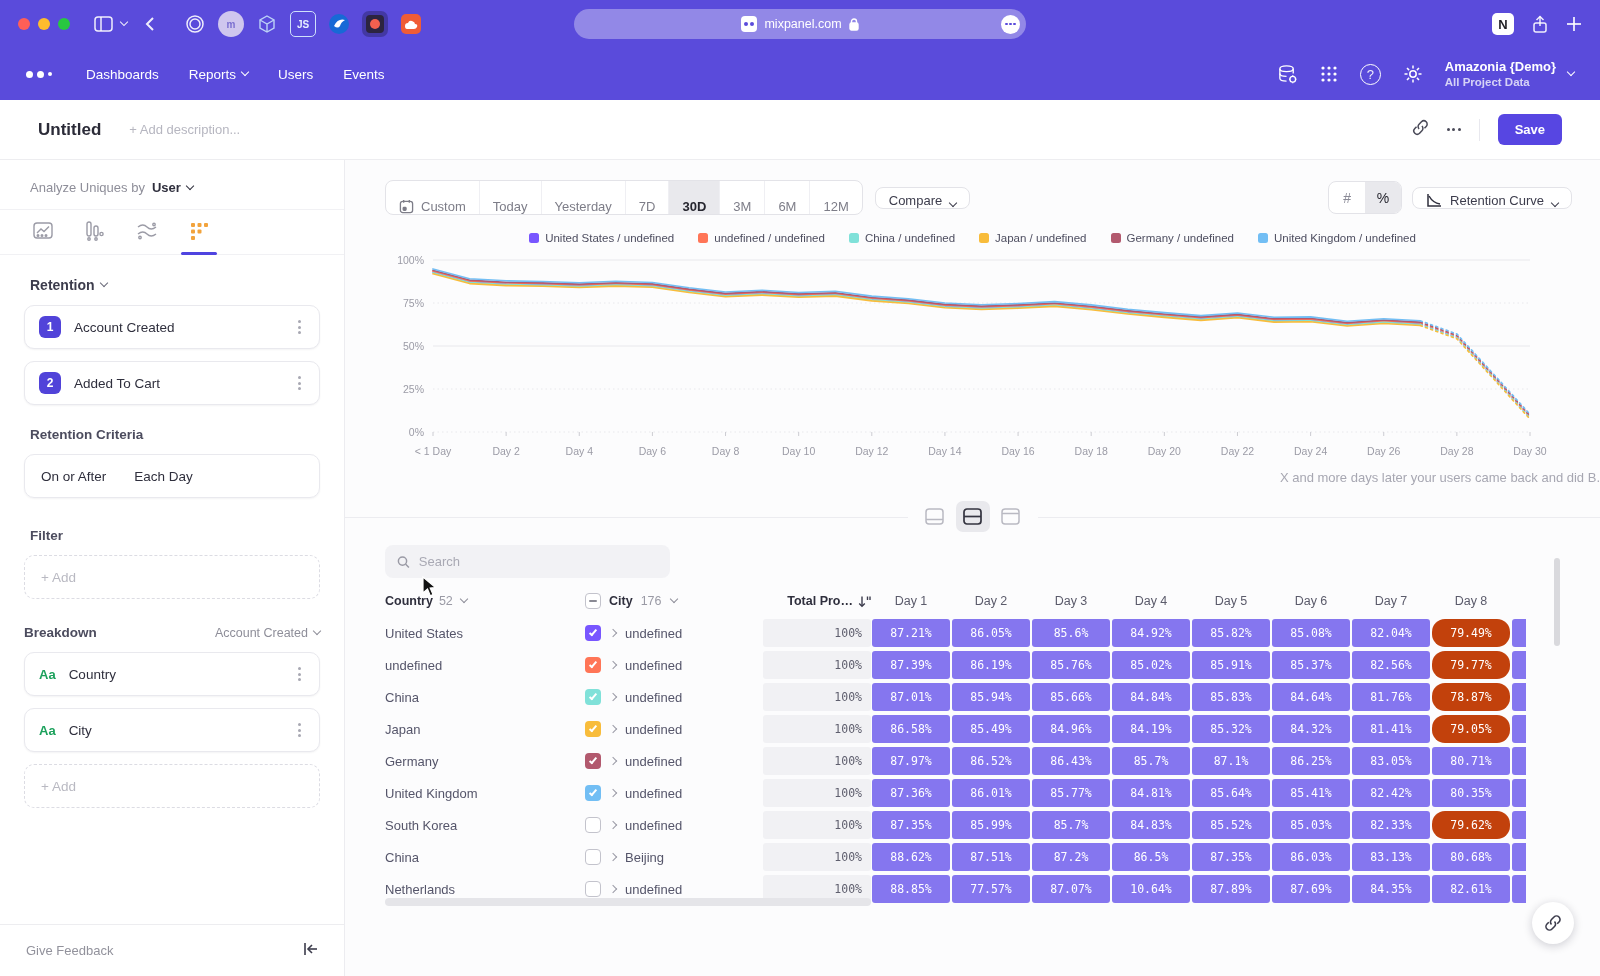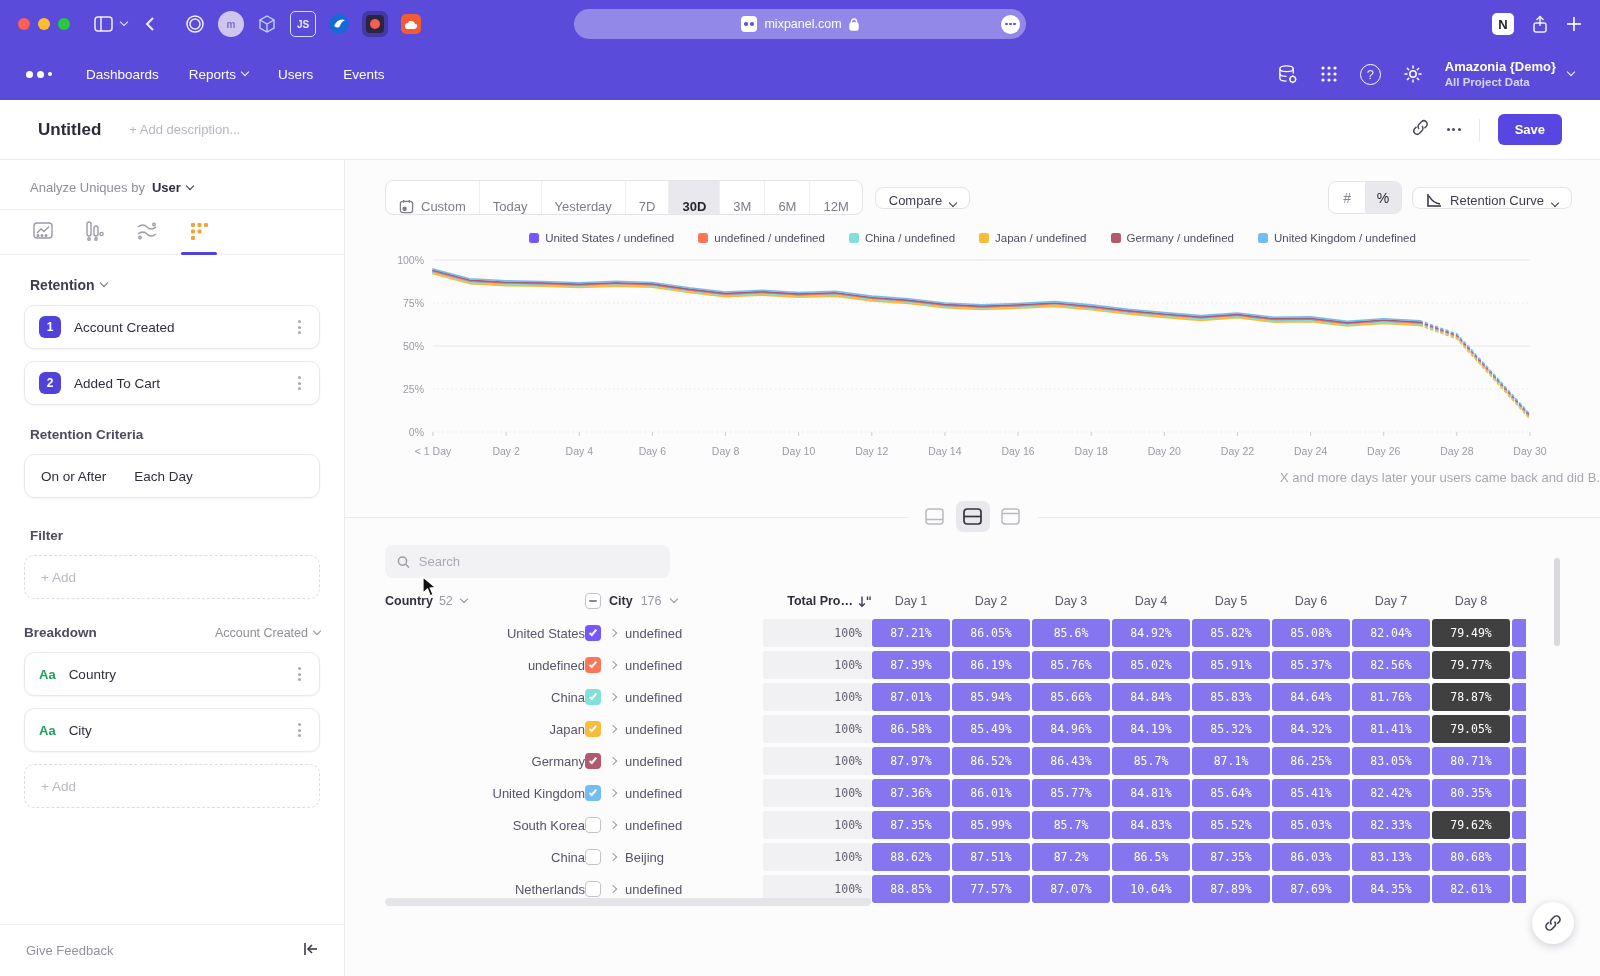--- a/index.html
+++ b/index.html
@@ -96,30 +96,30 @@
   .searchbox input { border:none; outline:none; background:transparent; font-size:13px; color:#701a75; width:100%; font-family:"Liberation Sans",sans-serif; }
   .searchbox input::placeholder { color:#a9a9b4; }
 
   .table-wrap { position:absolute; top:428px; left:40px; }
   .thead { display:flex; align-items:center; height:26px; margin-bottom:4px; font-size:12.5px; color:#5b5b6b; }
   .th-country { width:200px; display:flex; align-items:center; gap:6px; font-weight:bold; color:#2f2f3d; cursor:pointer; }
   .th-city { width:178px; display:flex; align-items:center; gap:8px; font-weight:bold; color:#2f2f3d; cursor:pointer; }
   .cnt { color:#9a9aa5; font-weight:normal; }
   .th-total { width:108px; display:flex; align-items:center; justify-content:flex-end; gap:5px; font-weight:bold; color:#2f2f3d; cursor:pointer; }
   .th-day { width:80px; text-align:center; }
-  .trow { display:flex; align-items:center; height:30px; margin-bottom:2px;text-align:right; }
+  .trow { display:flex; align-items:center; height:30px; margin-bottom:2px; }
   .c-country { width:200px; font-size:13px; color:#55556a; }
   .c-city { width:178px; display:flex; align-items:center; gap:9px; font-size:13px; color:#55556a; }
   .cb { width:16px; height:16px; border-radius:4px; display:flex; align-items:center; justify-content:center; cursor:pointer; flex:none; }
   .cb.off { border:1.5px solid #c3c3cc; background:#fff; }
   .ck { width:4px; height:8px; border-right:2px solid #fff; border-bottom:2px solid #fff; transform:rotate(40deg); margin-top:-2px; }
   .dash { width:8px; height:2px; background:#8a8a94; border-radius:1px; }
   .c-total { width:108px; height:28px; background:#f1f1f4; border-radius:3px; display:flex; align-items:center; justify-content:flex-end; padding-right:9px; font-family:"DejaVu Sans Mono",monospace; font-size:11.5px; color:#5f5f6e; }
   .dcell { width:78px; height:28px; margin:0 1px; background:#8576ef; border-radius:3px; display:flex; align-items:center; justify-content:center; font-family:"DejaVu Sans Mono",monospace; font-size:11.5px; color:#fff; }
-  .dcell.light { background:#404040; }
+  .dcell.light { background:#c2410c;border-radius:13px; }
   .sliver { width:14px; height:28px; margin-left:1px; background:#8576ef; border-radius:3px 0 0 3px; }
 
   .hscroll { position:absolute; top:738px; left:40px; width:486px; height:8px; background:#e5e5e9; border-radius:4px; cursor:pointer; }
   .vscroll { position:absolute; top:398px; right:40px; width:6px; height:88px; background:#d9d9dd; border-radius:3px; cursor:pointer; }
 
   .bottombar { position:absolute; left:0; right:0; bottom:0; height:62px; background:#fff; border-top:1px solid #ececf0; display:flex; align-items:center; padding:0 40px; gap:14px; }
   .bb-title { font-size:13px; font-weight:bold; color:#2f2f3d; }
   .bb-sub { font-size:13px; color:#a0a0ab; }
   .float-btn { position:absolute; right:26px; bottom:32px; width:42px; height:42px; border-radius:50%; background:#fff; box-shadow:0 2px 10px rgba(20,20,43,.2); display:flex; align-items:center; justify-content:center; cursor:pointer; }
 

